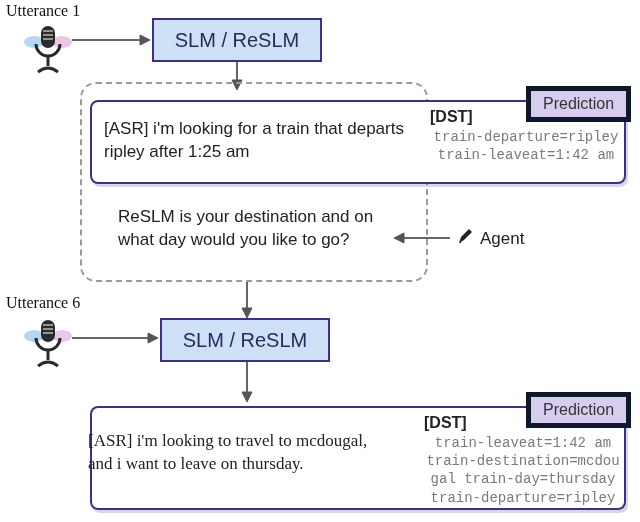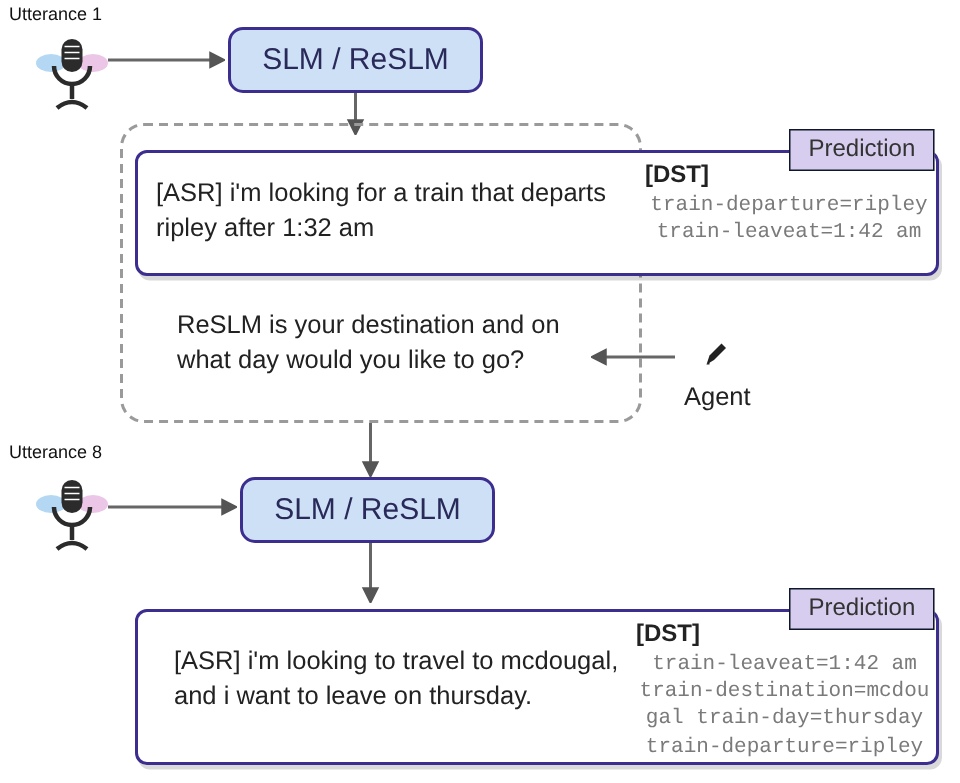--- a/index.html
+++ b/index.html
@@ -14,28 +14,29 @@
     overflow: hidden;
   }
   .mic {
     position: absolute;
     width: 48px;
     height: 56px;
   }
   .mic svg { width: 100%; height: 100%; }
   .utt-label {
     position: absolute;
-    font-size: 12px;
+    font-size: 16px;
     color: #111;
+    font-family: Liberation Serif, serif;
   }
   .slm-box {
     position: absolute;
     background: #cde0f6;
     border: 2px solid #3b2e8f;
-    border-radius: 10px;
+    border-radius: 0;
     width: 170px;
     height: 44px;
     display: flex;
     align-items: center;
     justify-content: center;
     font-size: 20px;
     color: #2a2a5a;
     font-weight: 500;
   }
   .dashed-box {
@@ -68,21 +69,21 @@
     font-size: 14px;
     color: #7a7a7a;
     line-height: 1.3;
     white-space: pre-wrap;
     word-break: break-all;
     text-align: center;
   }
   .pred-badge {
     position: absolute;
     background: #d7cdee;
-    border: 1px solid #0f172a;
+    border: 5px solid #0f172a;
     padding: 4px 12px;
     font-size: 16px;
     color: #333;
   }
   .agent-text {
     position: absolute;
     font-size: 17px;
     color: #222;
     line-height: 1.35;
   }
@@ -130,52 +131,52 @@
 
 <svg class="arrow" style="left:230px; top:62px; width:14px; height:28px;">
   <line x1="7" y1="0" x2="7" y2="18" stroke="#666" stroke-width="2"></line>
   <polygon points="2,18 12,18 7,28"></polygon>
 </svg>
 
 <div class="dashed-box" style="left:80px; top:82px; width:348px; height:200px;"></div>
 
 <div class="result-box" style="left:90px; top:100px; width:536px; height:84px;"></div>
 
-<div class="asr-text" style="left:104px; top:118px; width:300px;">[ASR] i'm looking for a train that departs ripley after 1:32 am</div>
+<div class="asr-text" style="left:104px; top:118px; width:300px;">[ASR] i'm looking for a train that departs ripley after 1:25 am</div>
 
 <div class="dst-label" style="left:430px; top:108px;">[DST]</div>
 
 <div class="dst-content" style="left:430px; top:128px; width:192px;">train-departure=ripley
 train-leaveat=1:42 am</div>
 
 <div class="pred-badge" style="left:526px; top:86px;">Prediction</div>
 
 <div class="agent-text" style="left:118px; top:206px; width:270px;">ReSLM is your destination and on what day would you like to go?</div>
 
 <svg class="arrow" style="left:394px; top:232px; width:56px; height:12px;">
   <line x1="56" y1="6" x2="10" y2="6" stroke="#666" stroke-width="2"></line>
   <polygon points="10,1 0,6 10,11"></polygon>
 </svg>
 
-<div class="agent-label" style="left:456px; top:226px;flex-direction:column;">
+<div class="agent-label" style="left:456px; top:226px;">
   <span>
     <svg width="20" height="20" viewBox="0 0 20 20">
       <path d="M3 17 L5 11 L13 3 L16 6 L8 14 Z" fill="#222"></path>
       <path d="M3 17 L5 15 L5 17 Z" fill="#222"></path>
     </svg>
   </span>
   <span>Agent</span>
 </div>
 
 <svg class="arrow" style="left:240px; top:282px; width:14px; height:36px;">
   <line x1="7" y1="0" x2="7" y2="26" stroke="#666" stroke-width="2"></line>
   <polygon points="2,26 12,26 7,36"></polygon>
 </svg>
 
-<div class="utt-label" style="left:6px; top:294px;">Utterance 8</div>
+<div class="utt-label" style="left:6px; top:294px;">Utterance 6</div>
 
 <div class="mic" style="left:24px; top:316px;">
 <svg viewBox="0 0 48 56">
   <ellipse cx="10" cy="20" rx="10" ry="6" fill="#6ab1e8" opacity="0.5"></ellipse>
   <ellipse cx="38" cy="20" rx="10" ry="6" fill="#d78ed0" opacity="0.5"></ellipse>
   <rect x="17" y="4" width="14" height="22" rx="7" fill="#2b2b2b"></rect>
   <line x1="19" y1="9" x2="29" y2="9" stroke="#fff" stroke-width="1"></line>
   <line x1="19" y1="13" x2="29" y2="13" stroke="#fff" stroke-width="1"></line>
   <line x1="19" y1="17" x2="29" y2="17" stroke="#fff" stroke-width="1"></line>
   <path d="M12 22 a12 12 0 0 0 24 0" fill="none" stroke="#2b2b2b" stroke-width="3"></path>
@@ -193,21 +194,21 @@
   <span>SLM / ReSLM</span>
 </div>
 
 <svg class="arrow" style="left:240px; top:362px; width:14px; height:40px;">
   <line x1="7" y1="0" x2="7" y2="30" stroke="#666" stroke-width="2"></line>
   <polygon points="2,30 12,30 7,40"></polygon>
 </svg>
 
 <div class="result-box" style="left:90px; top:406px; width:536px; height:104px;"></div>
 
-<div class="asr-text" style="left:116px; top:430px; width:300px;">[ASR] i'm looking to travel to mcdougal, and i want to leave on thursday.</div>
+<div class="asr-text" style="left:88px; top:430px; width:300px;font-family:Liberation Serif, serif;">[ASR] i'm looking to travel to mcdougal, and i want to leave on thursday.</div>
 
 <div class="dst-label" style="left:424px; top:414px;">[DST]</div>
 
 <div class="dst-content" style="left:424px; top:434px; width:198px;">train-leaveat=1:42 am
 train-destination=mcdougal train-day=thursday
 train-departure=ripley</div>
 
 <div class="pred-badge" style="left:526px; top:392px;">Prediction</div>
 
 </body></html>

